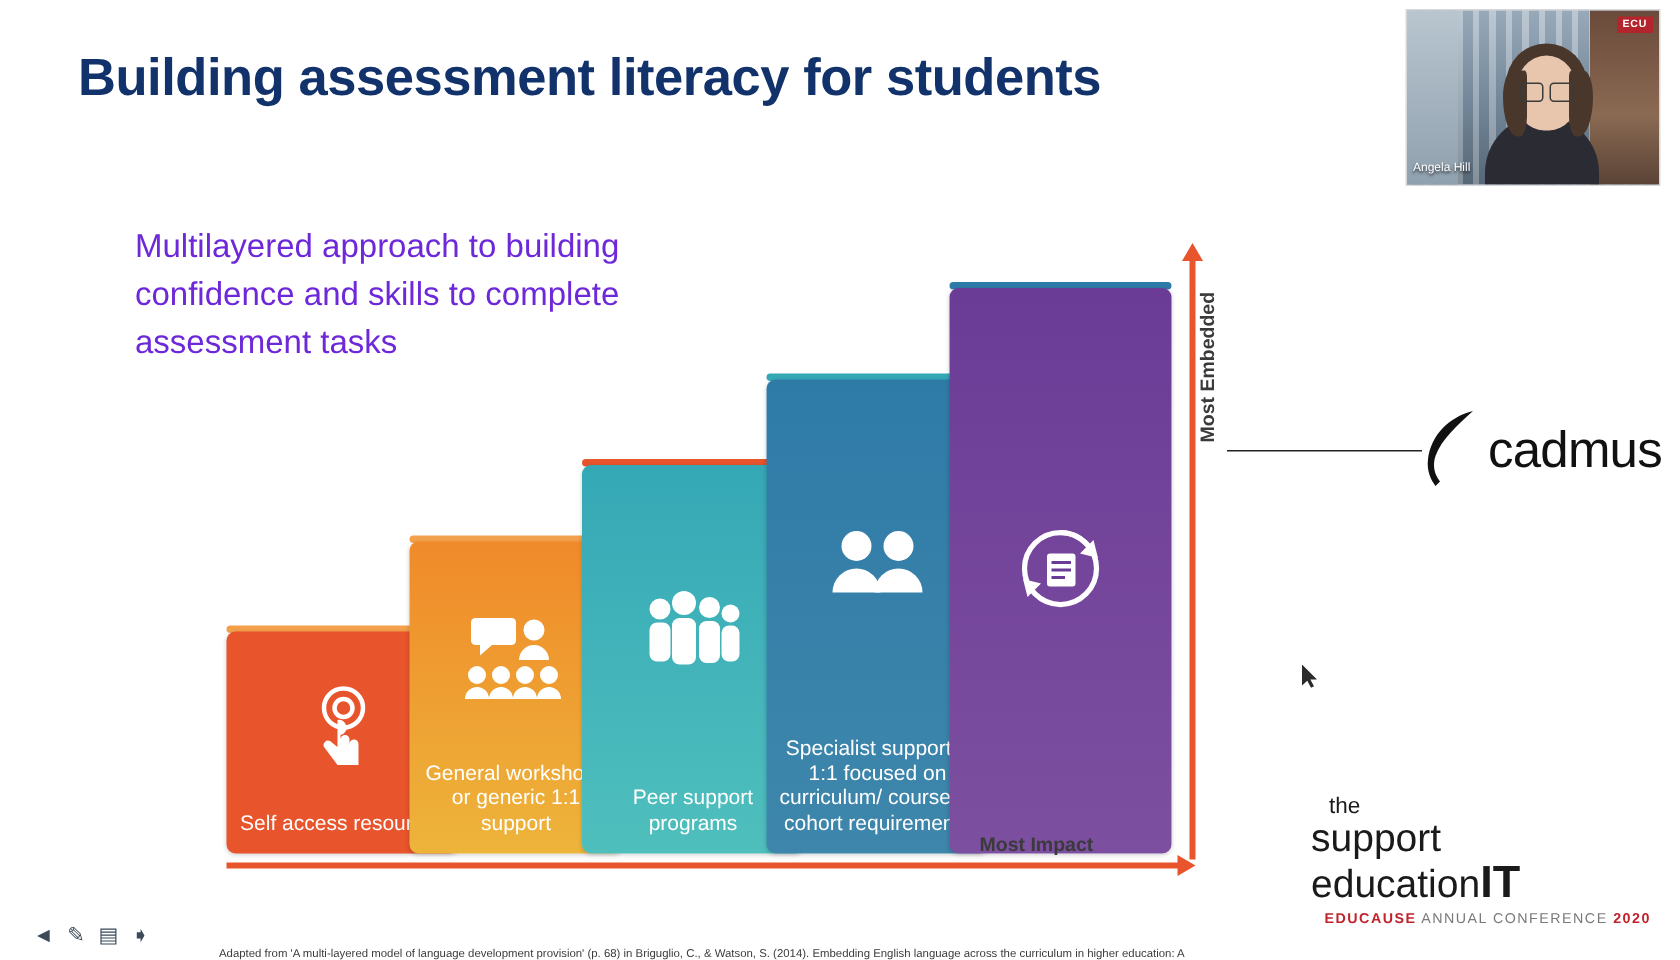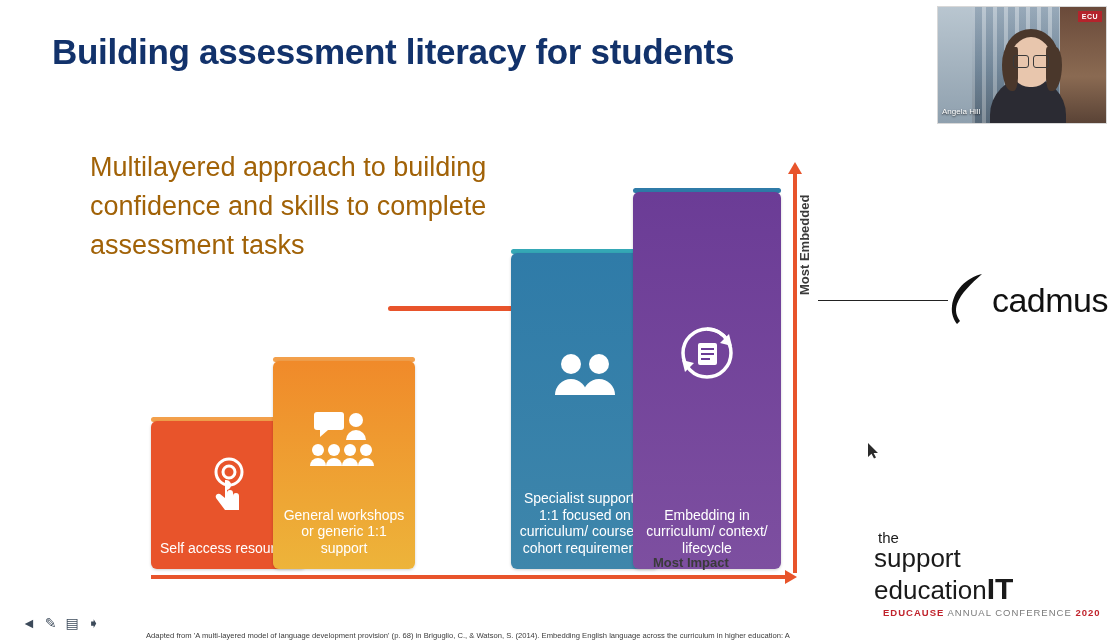--- a/index.html
+++ b/index.html
@@ -25,23 +25,23 @@
     color: #12326b;
     letter-spacing: -0.3px;
     white-space: nowrap;
   }
 
   
   .intro-caption {
     position: absolute;
     left: 90px;
     top: 148px;
-    font-size: 27px;
+    font-size: 22px;
     line-height: 1.45;
-    color: #a16207;
+    color: #6d28d9;
     width: 430px;
   }
 
   
   .webcam {
     position: absolute;
     right: 13px;
     top: 6px;
     width: 168px;
     height: 116px;
@@ -287,21 +287,21 @@
 
   
   .educause {
     position: absolute;
     right: 14px;
     bottom: 22px;
     text-align: left;
     color: #1a1a1a;
     width: 232px;
   }
-  .educause .l1 { font-size: 15px; line-height: 1; margin-left: 4px; }
+  .educause .l1 { font-size: 15px; line-height: 1; margin-left: 12px; }
   .educause .l2 { font-size: 28px; font-weight: bold; line-height: 1.05; }
   .educause .l2 .light { font-weight: normal; }
   .educause .l3 { font-size: 26px; line-height: 1.05; }
   .educause .l3 .it { font-weight: bold; font-size: 30px; }
   .educause .l4 {
     font-size: 9.5px;
     letter-spacing: 1px;
     margin-top: 3px;
     padding-left: 9px;
   }
@@ -390,20 +390,35 @@
         <circle cx="62" cy="42" r="6" fill="#ffffff"></circle>
         <path d="M6 58 a8 8 0 0 1 16 0 z" fill="#ffffff"></path>
         <path d="M22 58 a8 8 0 0 1 16 0 z" fill="#ffffff"></path>
         <path d="M38 58 a8 8 0 0 1 16 0 z" fill="#ffffff"></path>
         <path d="M54 58 a8 8 0 0 1 16 0 z" fill="#ffffff"></path>
       </svg>
     </div>
     <div class="step-label">General workshops or generic 1:1 support</div>
   </div>
 
+  <div class="step step3">
+    <div class="icon-box">
+      <svg width="72" height="56" viewBox="0 0 72 56" aria-hidden="true">
+        <circle cx="14" cy="13" r="7" fill="#ffffff"></circle>
+        <rect x="7" y="22" width="14" height="26" rx="5" fill="#ffffff"></rect>
+        <circle cx="30" cy="9" r="8" fill="#ffffff"></circle>
+        <rect x="22" y="19" width="16" height="31" rx="5" fill="#ffffff"></rect>
+        <circle cx="47" cy="12" r="7" fill="#ffffff"></circle>
+        <rect x="40" y="21" width="14" height="28" rx="5" fill="#ffffff"></rect>
+        <circle cx="61" cy="16" r="6" fill="#ffffff"></circle>
+        <rect x="55" y="24" width="12" height="24" rx="5" fill="#ffffff"></rect>
+      </svg>
+    </div>
+    <div class="step-label">Peer support programs</div>
+  </div>
 
   <div class="step step4">
     <div class="icon-box">
       <svg width="72" height="48" viewBox="0 0 72 48" aria-hidden="true">
         <circle cx="22" cy="13" r="10" fill="#ffffff"></circle>
         <path d="M6 44 a16 16 0 0 1 32 0 z" fill="#ffffff"></path>
         <circle cx="50" cy="13" r="10" fill="#ffffff"></circle>
         <path d="M34 44 a16 16 0 0 1 32 0 z" fill="#ffffff"></path>
       </svg>
     </div>
@@ -416,21 +431,20 @@
         <circle cx="33" cy="31" r="24" fill="none" stroke="#ffffff" stroke-width="3.5"></circle>
         <path d="M33 7 a24 24 0 0 1 20 11" fill="none" stroke="#ffffff" stroke-width="3.5"></path>
         <polygon points="55,12 58,24 46,21" fill="#ffffff"></polygon>
         <polygon points="11,50 8,38 20,41" fill="#ffffff"></polygon>
         <rect x="24" y="21" width="19" height="22" rx="2" fill="#ffffff"></rect>
         <rect x="27" y="26" width="13" height="2" fill="#6b3c96"></rect>
         <rect x="27" y="31" width="13" height="2" fill="#6b3c96"></rect>
         <rect x="27" y="36" width="9" height="2" fill="#6b3c96"></rect>
       </svg>
     </div>
-    <div class="step-label">Embedding in curriculum/ context/ lifecycle</div>
   </div>
 
   <div class="axis-x"></div>
   <div class="axis-y"></div>
   <div class="label-impact">Most Impact</div>
   <div class="label-embedded">Most Embedded</div>
 </div>
 
 <div class="footnote">Adapted from 'A multi-layered model of language development provision' (p. 68) in Briguglio, C., &amp; Watson, S. (2014). Embedding English language across the curriculum in higher education: A continuum of development support. Australian Journal of Language and Literacy, 37(1), 67-74.</div>
 

